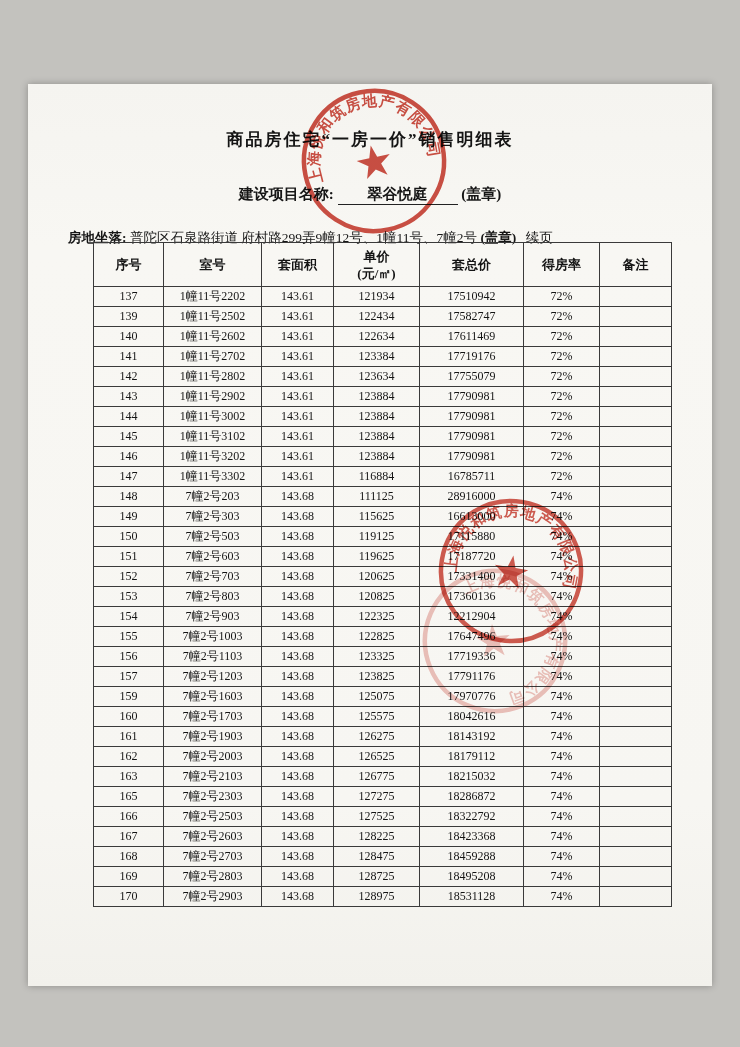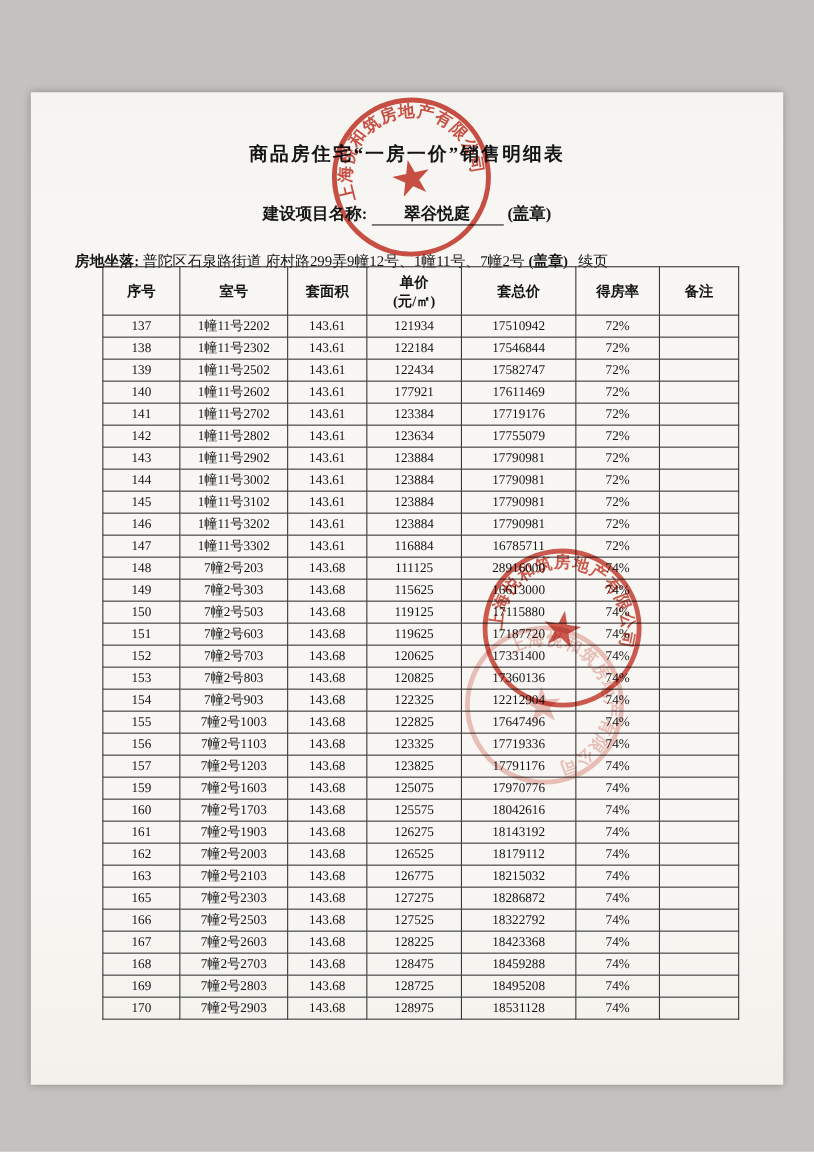--- a/index.html
+++ b/index.html
@@ -106,42 +106,33 @@
         <tr>
           <td>137</td>
           <td>1幢11号2202</td>
           <td>143.61</td>
           <td>121934</td>
           <td>17510942</td>
           <td>72%</td>
           <td></td>
         </tr>
         <tr>
-          <td>138</td>
-          <td>1幢11号2302</td>
-          <td>143.61</td>
-          <td>122184</td>
-          <td>17546844</td>
-          <td>72%</td>
-          <td></td>
-        </tr>
-        <tr>
           <td>139</td>
           <td>1幢11号2502</td>
           <td>143.61</td>
           <td>122434</td>
           <td>17582747</td>
           <td>72%</td>
           <td></td>
         </tr>
         <tr>
           <td>140</td>
           <td>1幢11号2602</td>
           <td>143.61</td>
-          <td>177921</td>
+          <td>122634</td>
           <td>17611469</td>
           <td>72%</td>
           <td></td>
         </tr>
         <tr>
           <td>141</td>
           <td>1幢11号2702</td>
           <td>143.61</td>
           <td>123384</td>
           <td>17719176</td>

